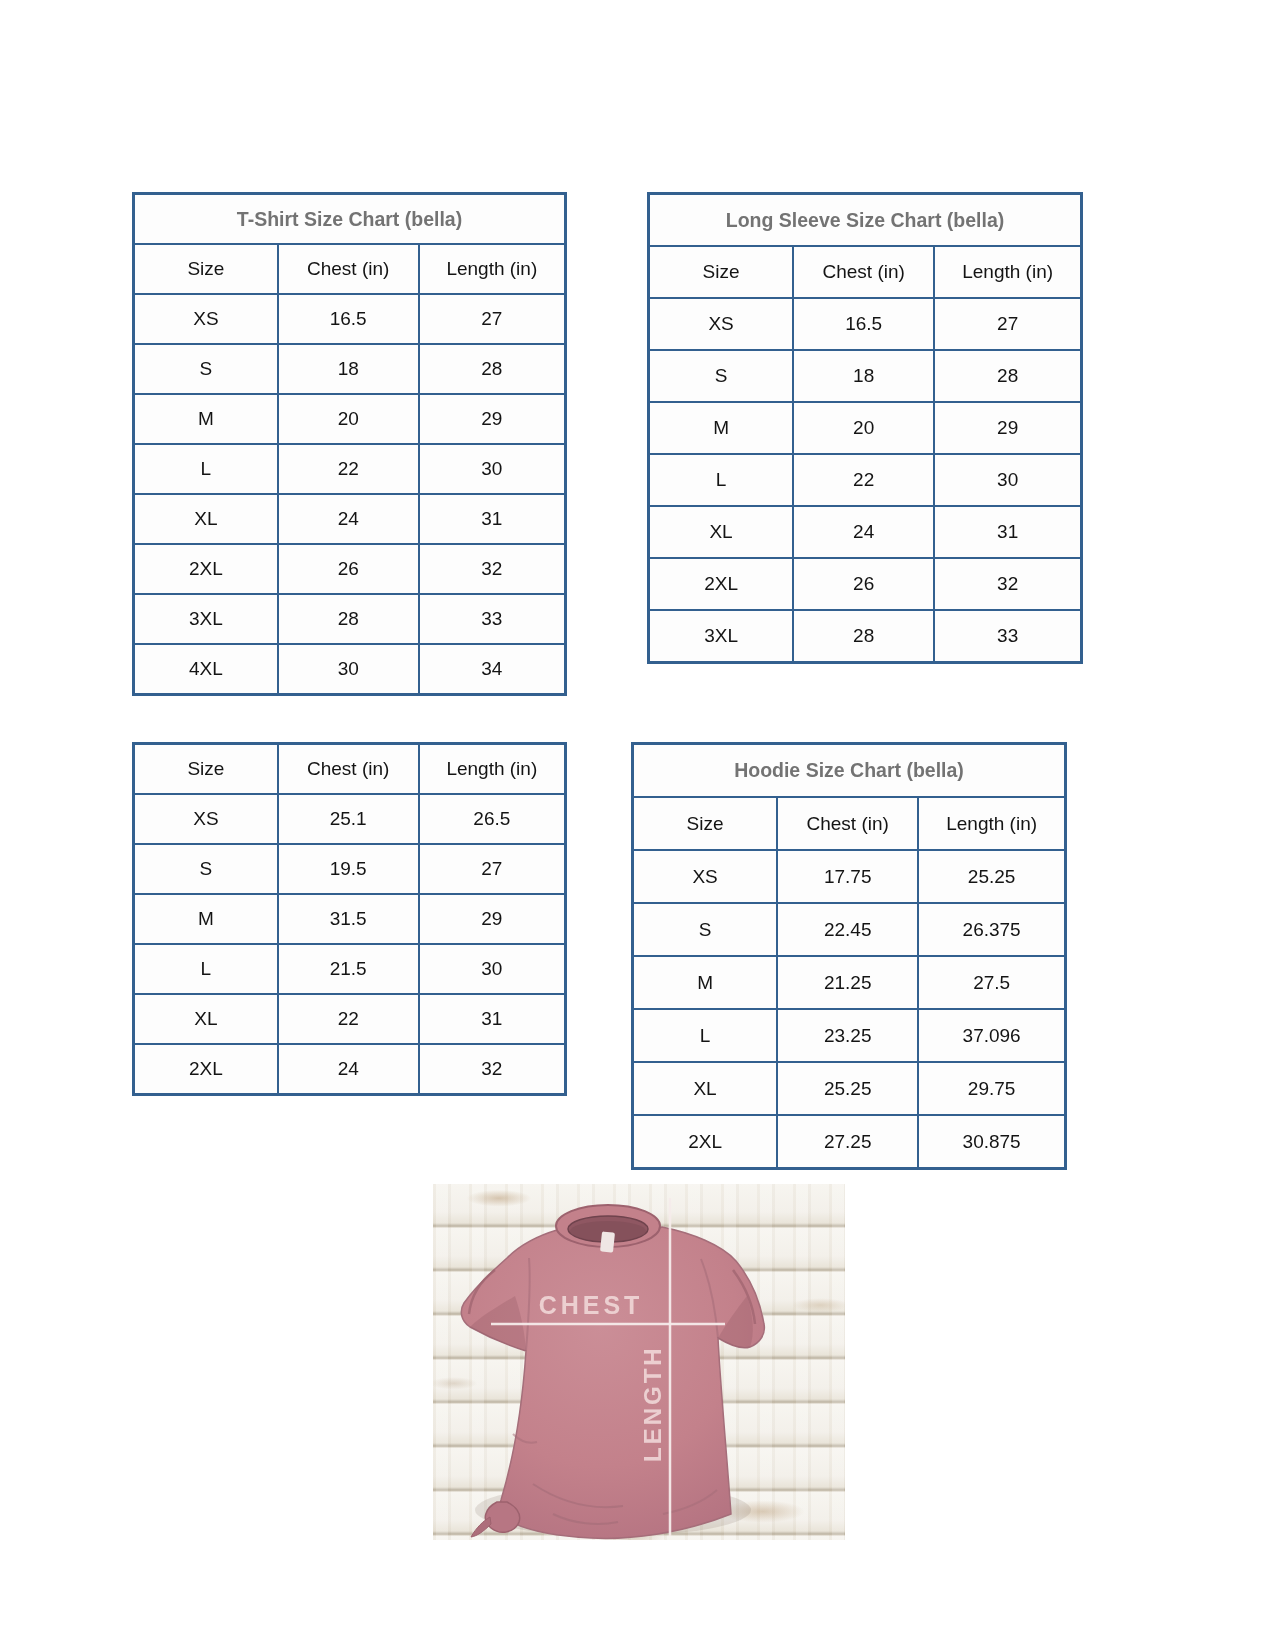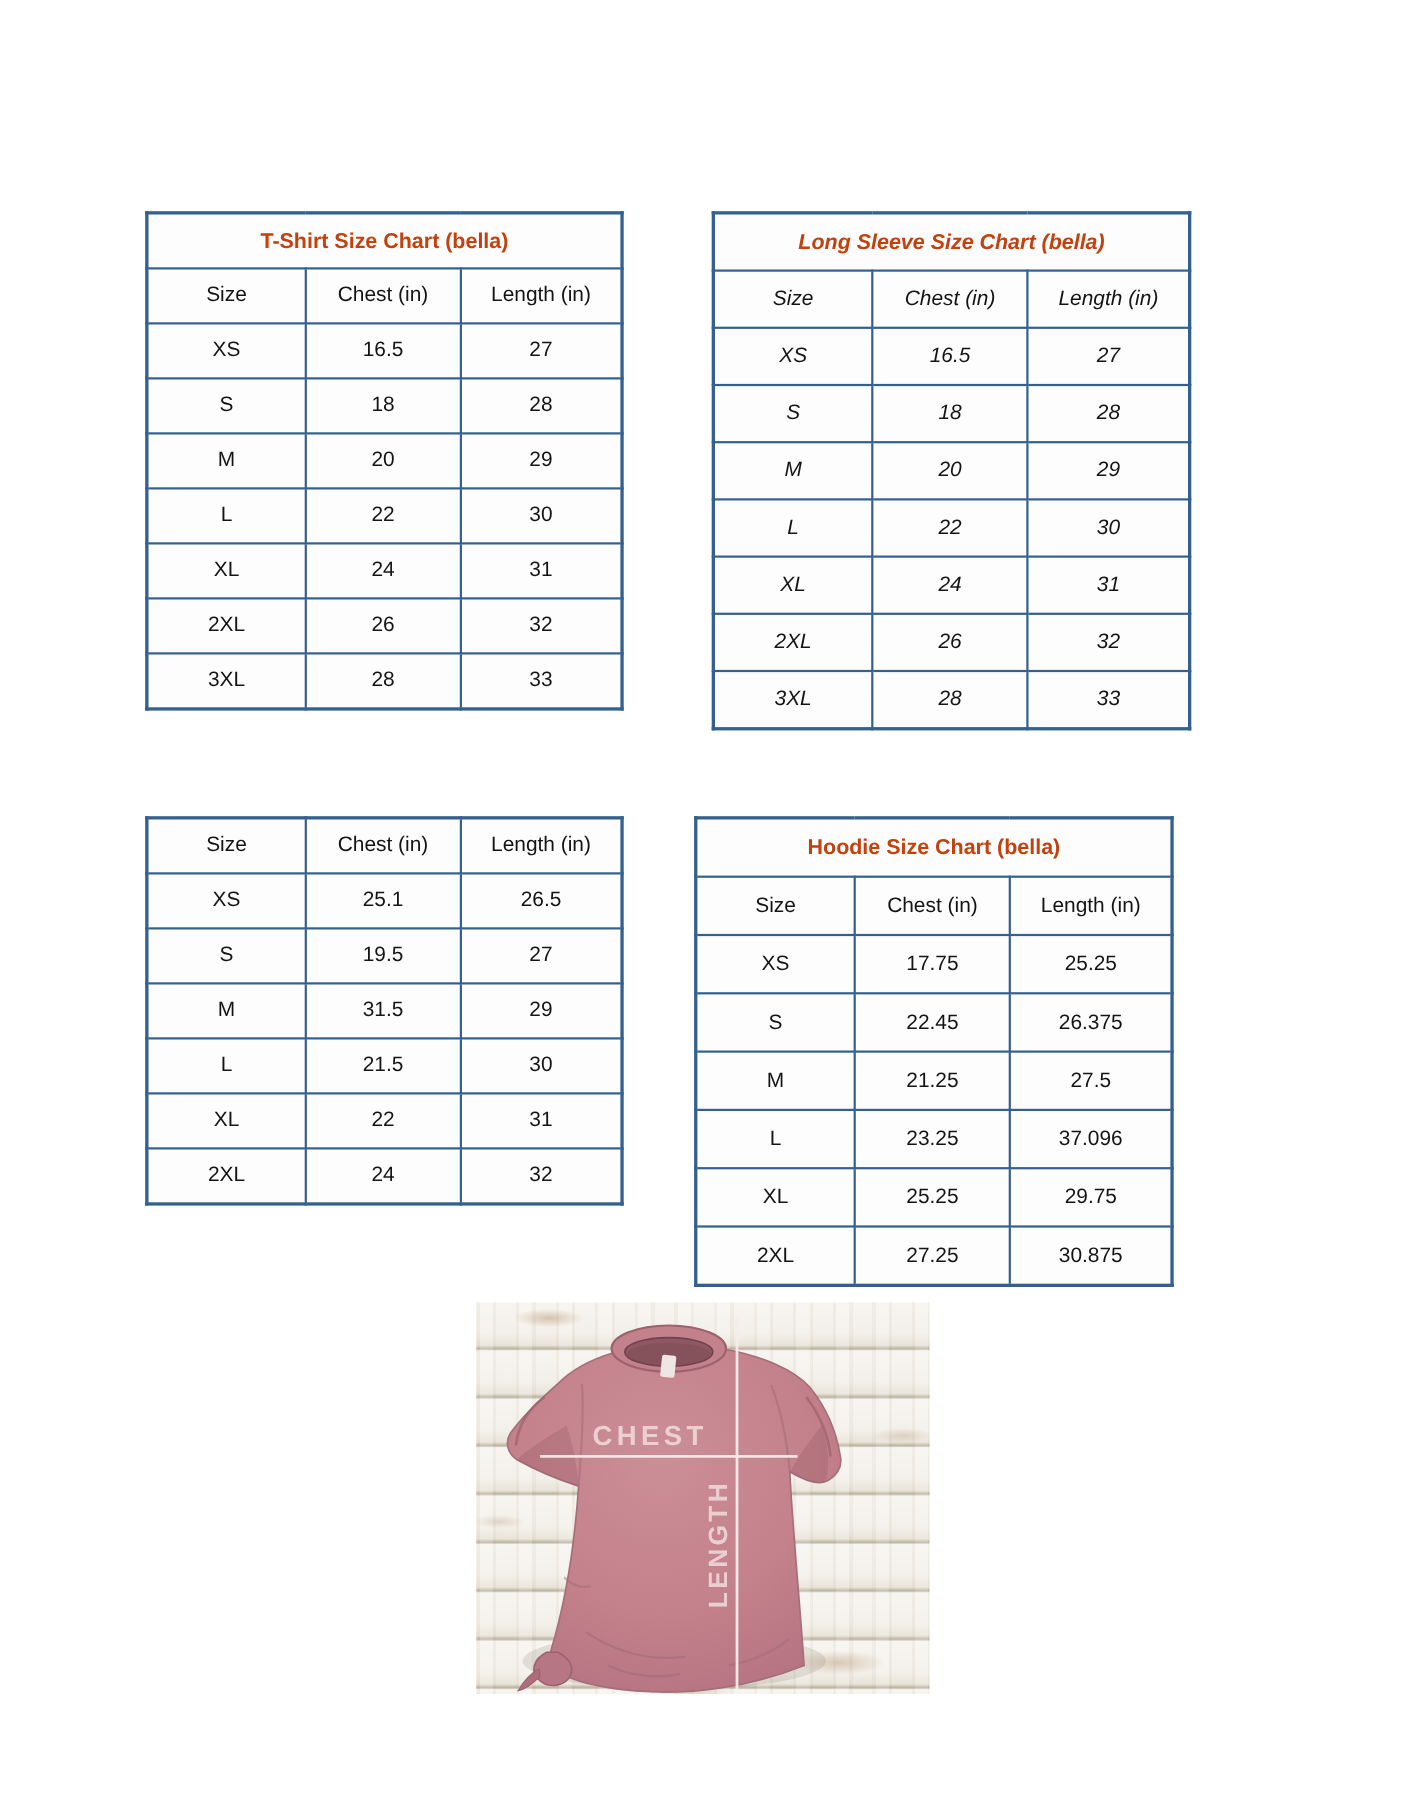--- a/index.html
+++ b/index.html
@@ -3,26 +3,26 @@
 <meta charset="utf-8">
 <style>
   html,body{margin:0;padding:0;background:#fff;}
   #page{position:relative;width:1275px;height:1650px;background:#ffffff;overflow:hidden;
         font-family:"Liberation Sans",sans-serif;color:#1a1a1a;}
 
   table.size-table{position:absolute;border-collapse:collapse;table-layout:fixed;
         background:#fdfdfd;border:3px solid #33608f;}
   table.size-table td{border:2px solid #33608f;text-align:center;vertical-align:middle;
         font-size:19px;color:#141414;padding:0;}
-  table.size-table td.title{font-weight:bold;font-size:19.5px;color:#c2410c;}
+  table.size-table td.title{font-weight:bold;font-size:19.5px;color:#737373;}
   table.size-table td.head{font-size:19px;}
 
   .t1{left:132px;top:192px;width:435px;}
   .t1 td{height:48px;}
-  .t2{left:647px;top:192px;width:436px;font-style:italic;}
+  .t2{left:647px;top:192px;width:436px;}
   .t2 td{height:50px;}
   .t3{left:132px;top:742px;width:435px;}
   .t3 td{height:48px;}
   .t4{left:631px;top:742px;width:436px;}
   .t4 td{height:51px;}
   col.c1{width:33.4%;} col.c2{width:32.6%;} col.c3{width:34%;}
 
   #photo{position:absolute;left:433px;top:1184px;width:412px;height:356px;
     background:
       radial-gradient(ellipse 60px 16px at 80% 92%, rgba(169,132,87,.38), transparent 70%),
@@ -85,20 +85,25 @@
         <tr>
           <td class="cell">2XL</td>
           <td class="cell">26</td>
           <td class="cell">32</td>
         </tr>
         <tr>
           <td class="cell">3XL</td>
           <td class="cell">28</td>
           <td class="cell">33</td>
         </tr>
+        <tr>
+          <td class="cell">4XL</td>
+          <td class="cell">30</td>
+          <td class="cell">34</td>
+        </tr>
       </tbody>
   </table>
 
   <table class="size-table t2">
     <colgroup>
         <col class="c1">
         <col class="c2">
         <col class="c3">
       </colgroup>
     <tbody>

